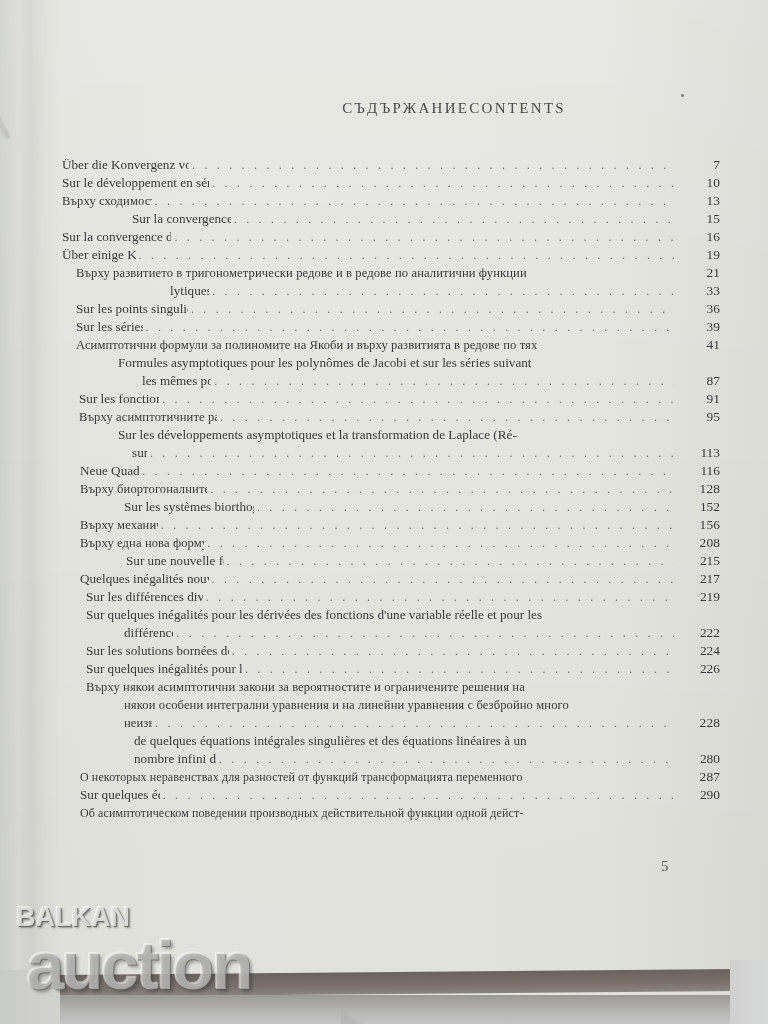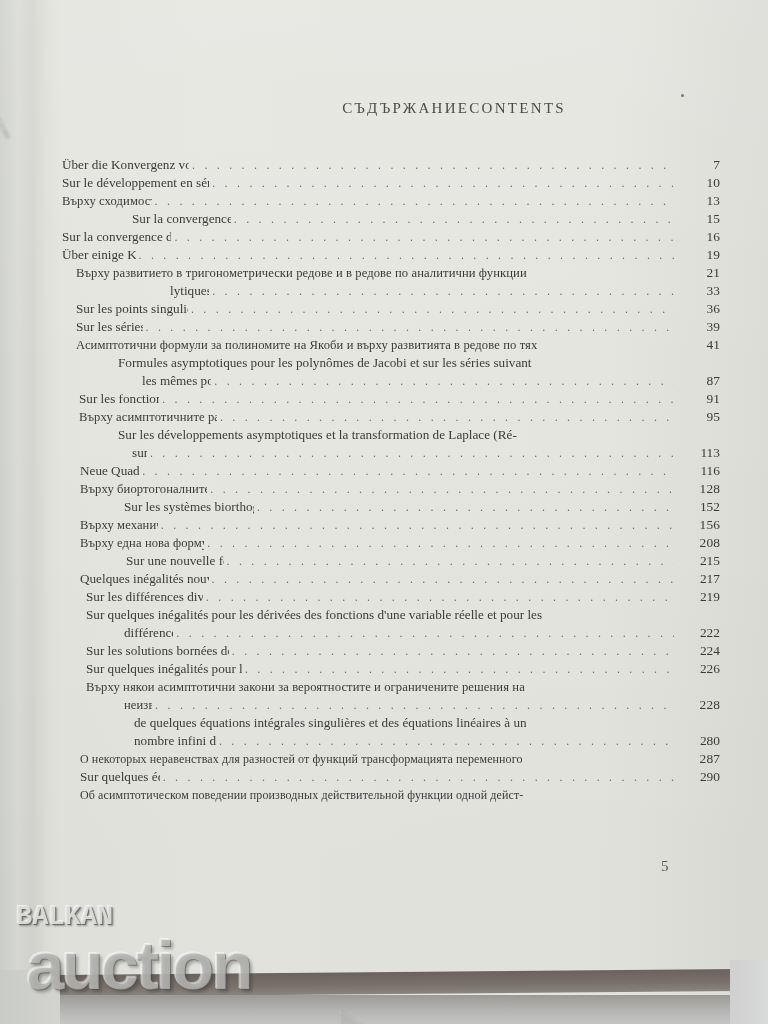--- a/index.html
+++ b/index.html
@@ -146,21 +146,21 @@
       left: 6px;
       top: 898px;
       width: 360px;
       height: 110px;
       pointer-events: none;
     }
     .wm-balkan {
       position: absolute;
       left: 10px;
       top: 4px;
-      font-family: Liberation Mono, monospace;
+      font-family: Liberation Sans, sans-serif;
       font-weight: bold;
       font-size: 27px;
       letter-spacing: 0px;
       color: rgba(225, 225, 222, 0.92);
       text-shadow: 1px 1px 0 rgba(90,90,90,0.75), 2px 2px 2px rgba(60,60,60,0.45), -1px -1px 0 rgba(255,255,255,0.6);
     }
     .wm-auction {
       position: absolute;
       left: 20px;
       top: 22px;
@@ -354,20 +354,25 @@
     <span class="text">Sur quelques inégalités pour les différences des fonctions d'une variable réelle</span>
       <span class="dots"></span>
       <span class="page">226</span>
   </div>
   <div class="entry cyr" style="padding-left:24px;">
     <span class="text">Върху някои асимптотични закони за вероятностите и ограничените решения на</span>
       <span class="dots none"></span>
       <span class="page"></span>
   </div>
   <div class="entry cyr" style="padding-left:62px;">
+    <span class="text">някои особени интегрални уравнения и на линейни уравнения с безбройно много</span>
+      <span class="dots none"></span>
+      <span class="page"></span>
+  </div>
+  <div class="entry cyr" style="padding-left:62px;">
     <span class="text">неизвестни</span>
       <span class="dots"></span>
       <span class="page">228</span>
   </div>
   <div class="entry" style="padding-left:72px;">
     <span class="text">de quelques équations intégrales singulières et des équations linéaires à un</span>
       <span class="dots none"></span>
       <span class="page"></span>
   </div>
   <div class="entry" style="padding-left:72px;">

